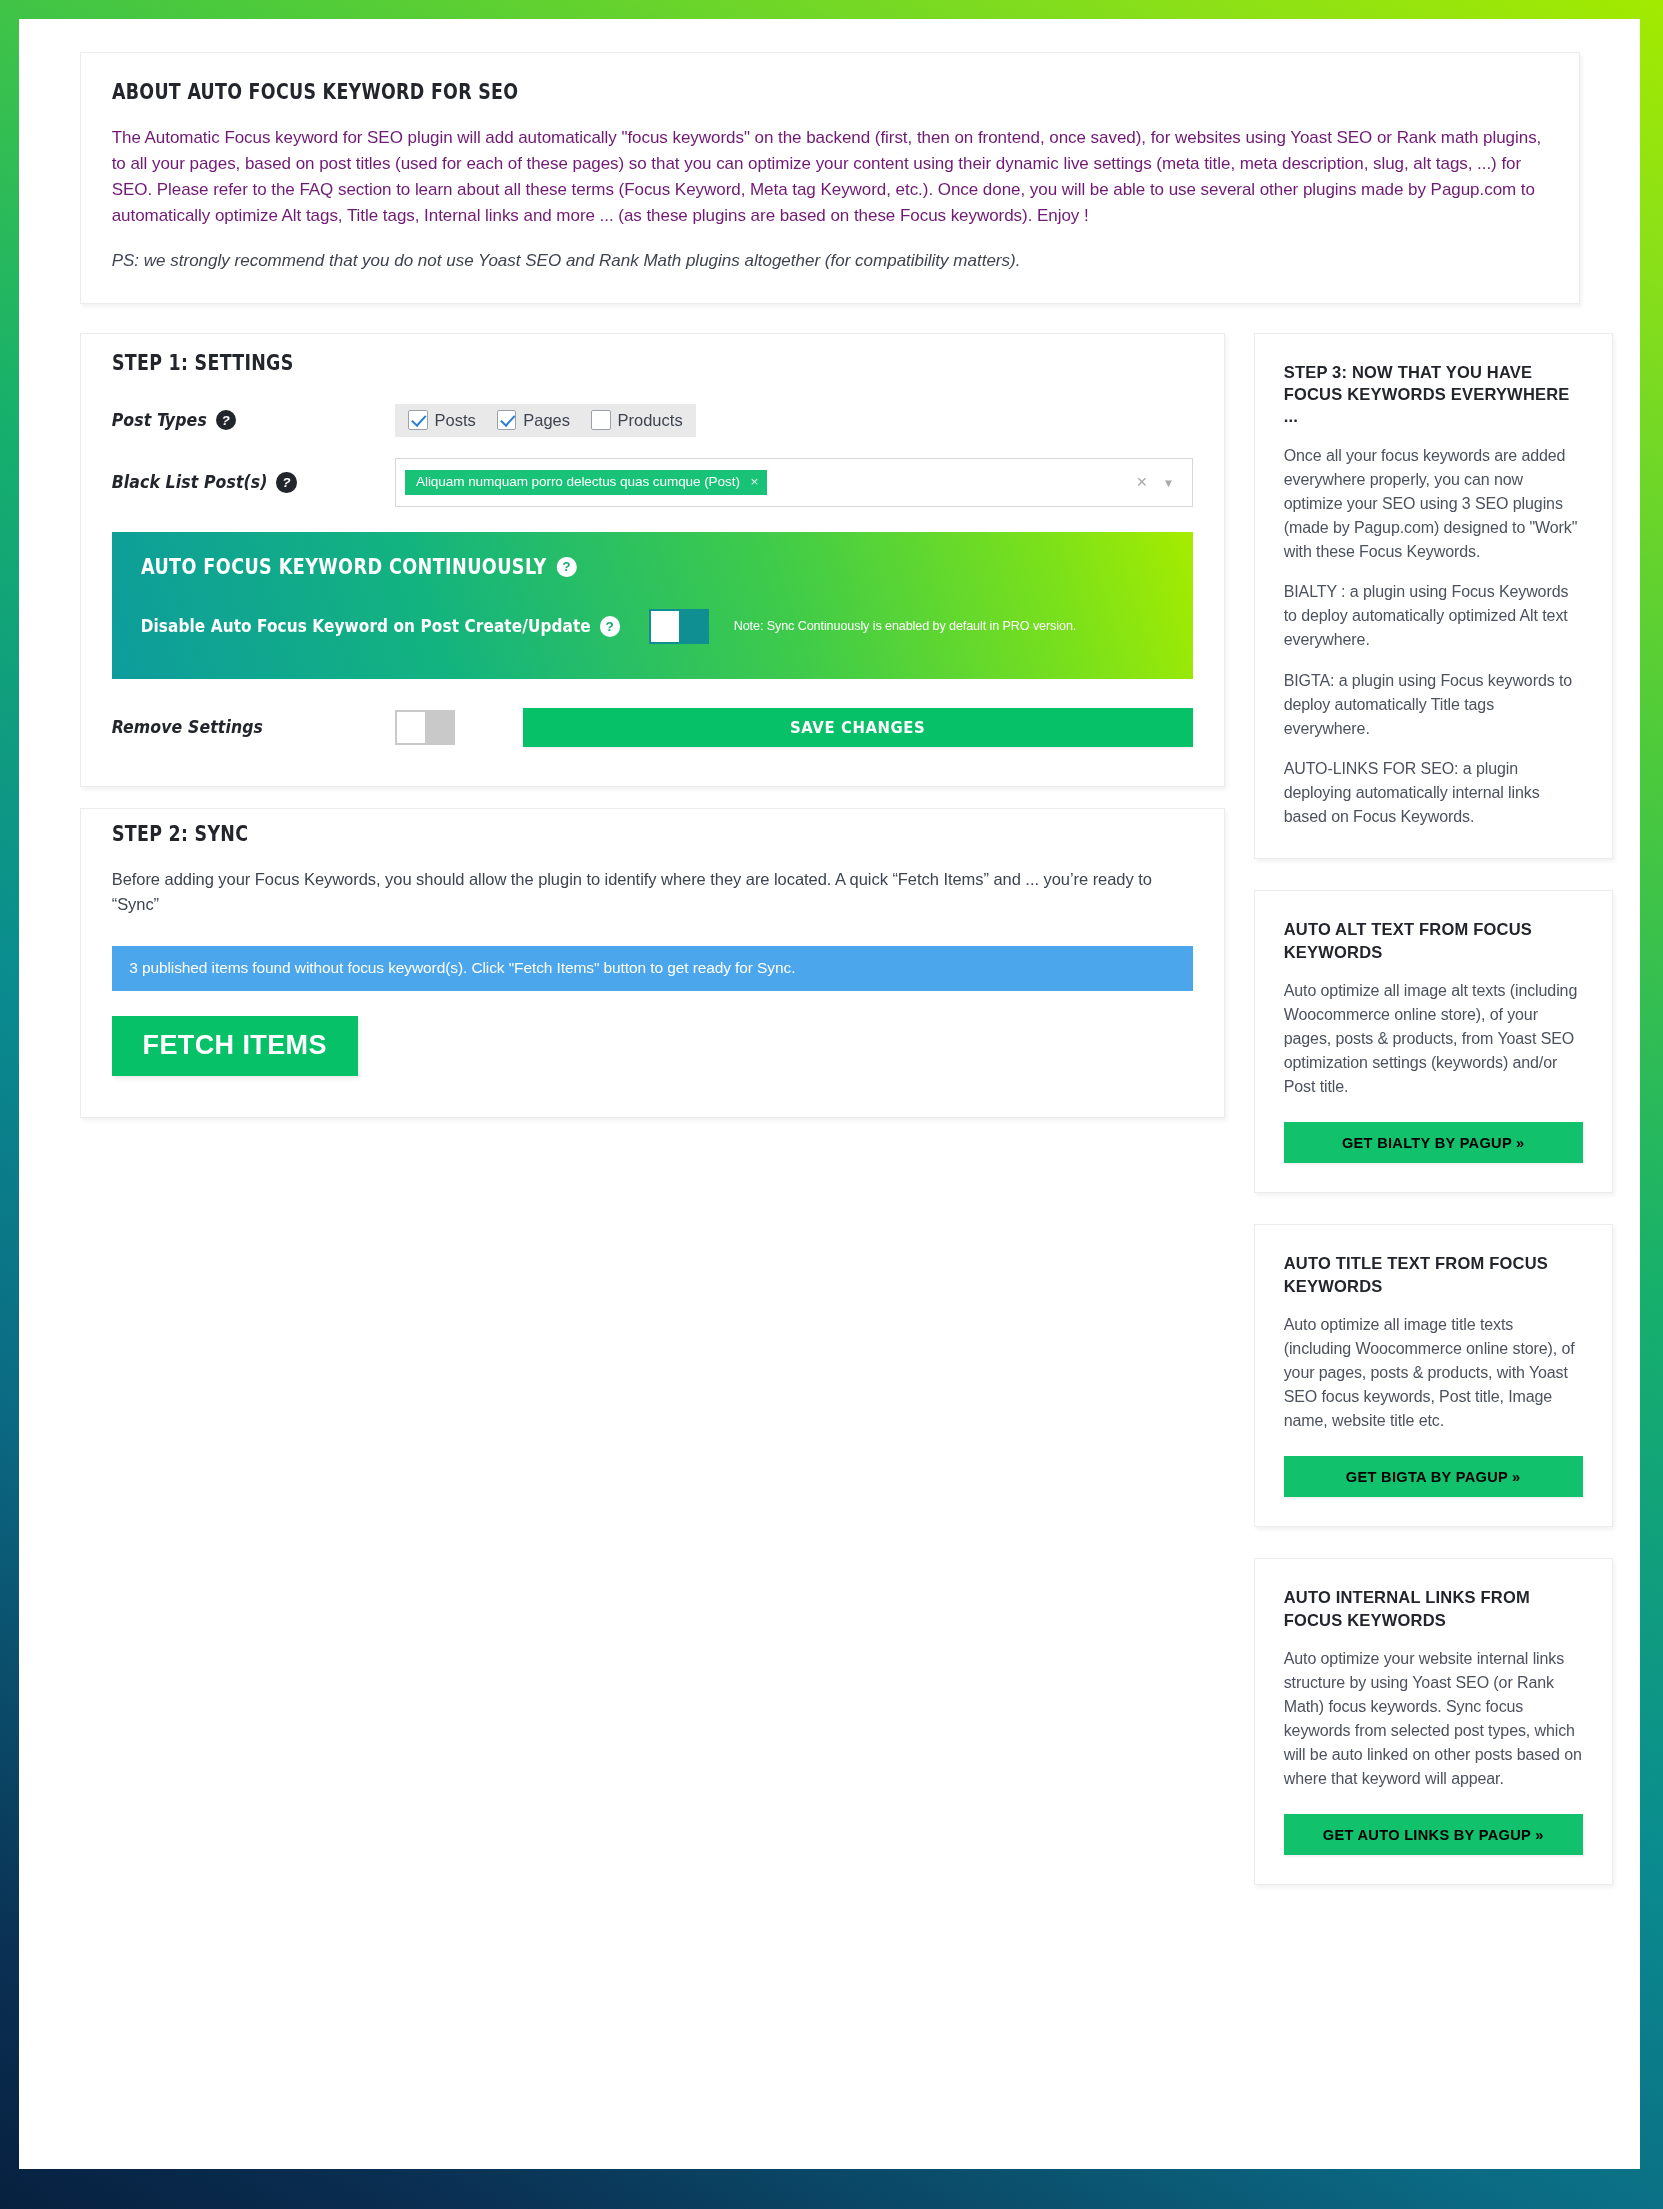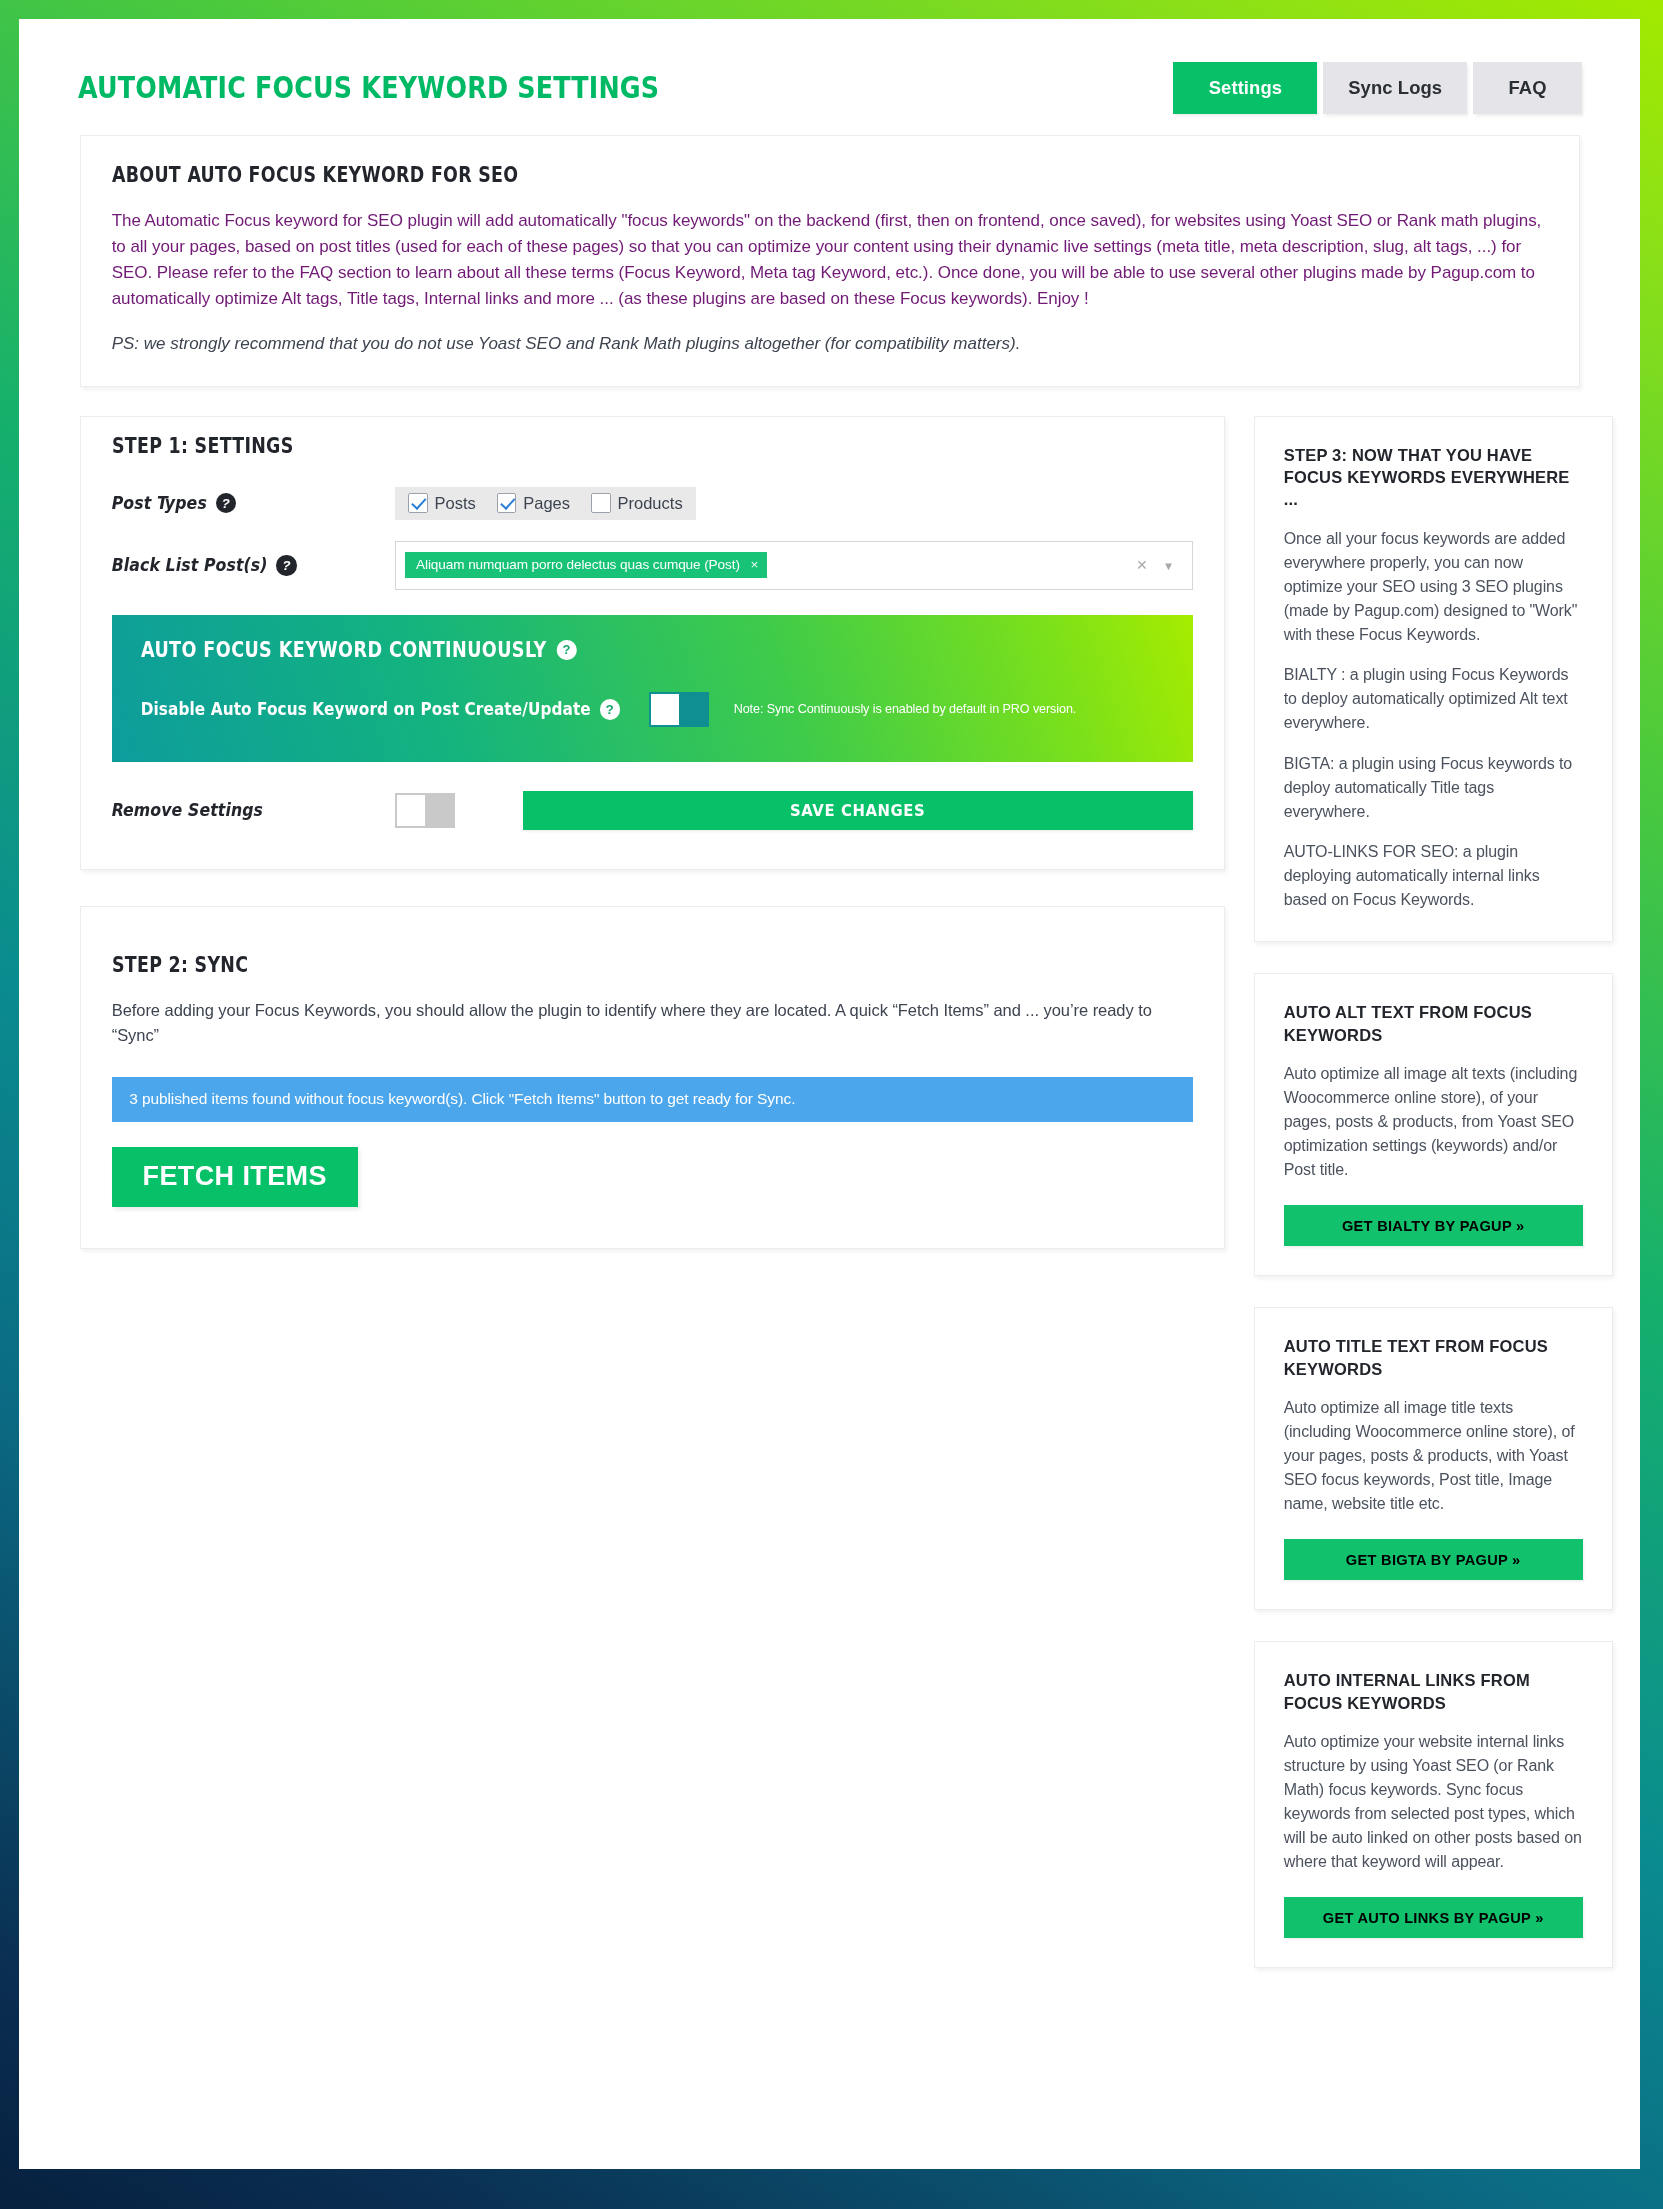--- a/index.html
+++ b/index.html
@@ -289,21 +289,21 @@
     font-family: "DejaVu Sans Condensed", "Liberation Sans Narrow", "Liberation Sans", sans-serif;
     font-weight: 700;
     font-size: 16.5px;
     letter-spacing: 0.6px;
     text-transform: uppercase;
     cursor: pointer;
     box-shadow: 1px 1.9px 2.9px rgba(0,0,0,.08);
   }
 
   
-  .step2-card { margin-top: 36px; padding: 46px 31px 41px 31px; }
+  .step2-card { margin-top: 21px; padding: 13px 31px 41px 31px; }
   .step2-desc {
     margin-top: 21.3px;
     font-size: 16.5px;
     line-height: 1.5;
     color: #3d4450;
     letter-spacing: -0.05px;
   }
   .notice {
     margin-top: 29px;
     background: #4ca6eb;
@@ -366,28 +366,20 @@
     box-shadow: 1px 1.9px 2.9px rgba(0,0,0,.08);
   }
 </style>
 </head>
 <body>
 
 <div class="frame">
  <div class="page">
   <div class="inner">
 
-    <div class="header">
-      <div class="page-title">AUTOMATIC FOCUS KEYWORD SETTINGS</div>
-      <div class="tabs">
-        <button class="tab active">Settings</button>
-        <button class="tab">Sync Logs</button>
-        <button class="tab faq">FAQ</button>
-      </div>
-    </div>
 
     <div class="card about-card">
       <div class="h-section">ABOUT AUTO FOCUS KEYWORD FOR SEO</div>
       <p class="about-body">The Automatic Focus keyword for SEO plugin will add automatically "focus keywords" on the backend (first, then on frontend, once saved), for websites using Yoast SEO or Rank math plugins, to all your pages, based on post titles (used for each of these pages) so that you can optimize your content using their dynamic live settings (meta title, meta description, slug, alt tags, ...) for SEO. Please refer to the FAQ section to learn about all these terms (Focus Keyword, Meta tag Keyword, etc.). Once done, you will be able to use several other plugins made by Pagup.com to automatically optimize Alt tags, Title tags, Internal links and more ... (as these plugins are based on these Focus keywords). Enjoy !</p>
       <p class="about-ps">PS: we strongly recommend that you do not use Yoast SEO and Rank Math plugins altogether (for compatibility matters).</p>
     </div>
 
     <div class="cols">
 
       <div class="col-main">

